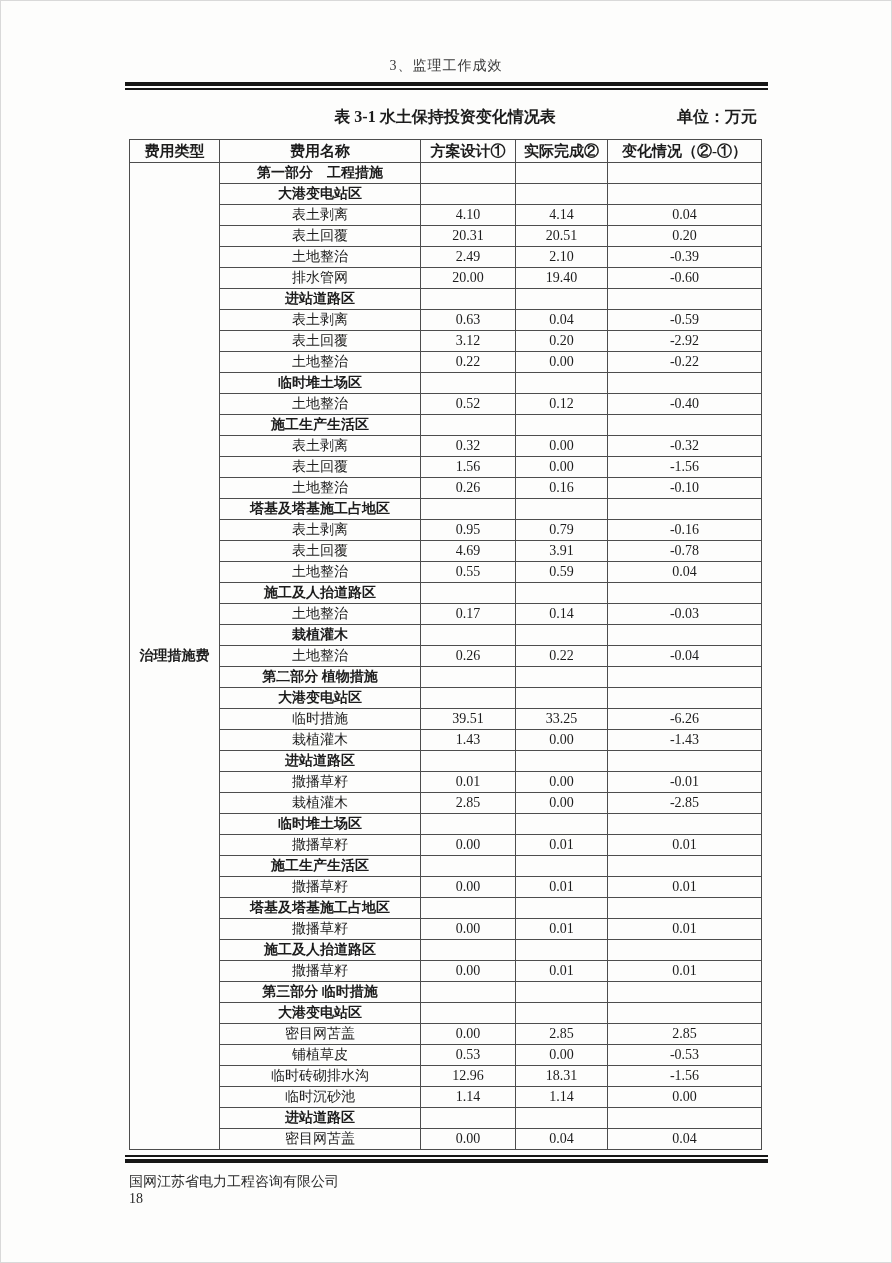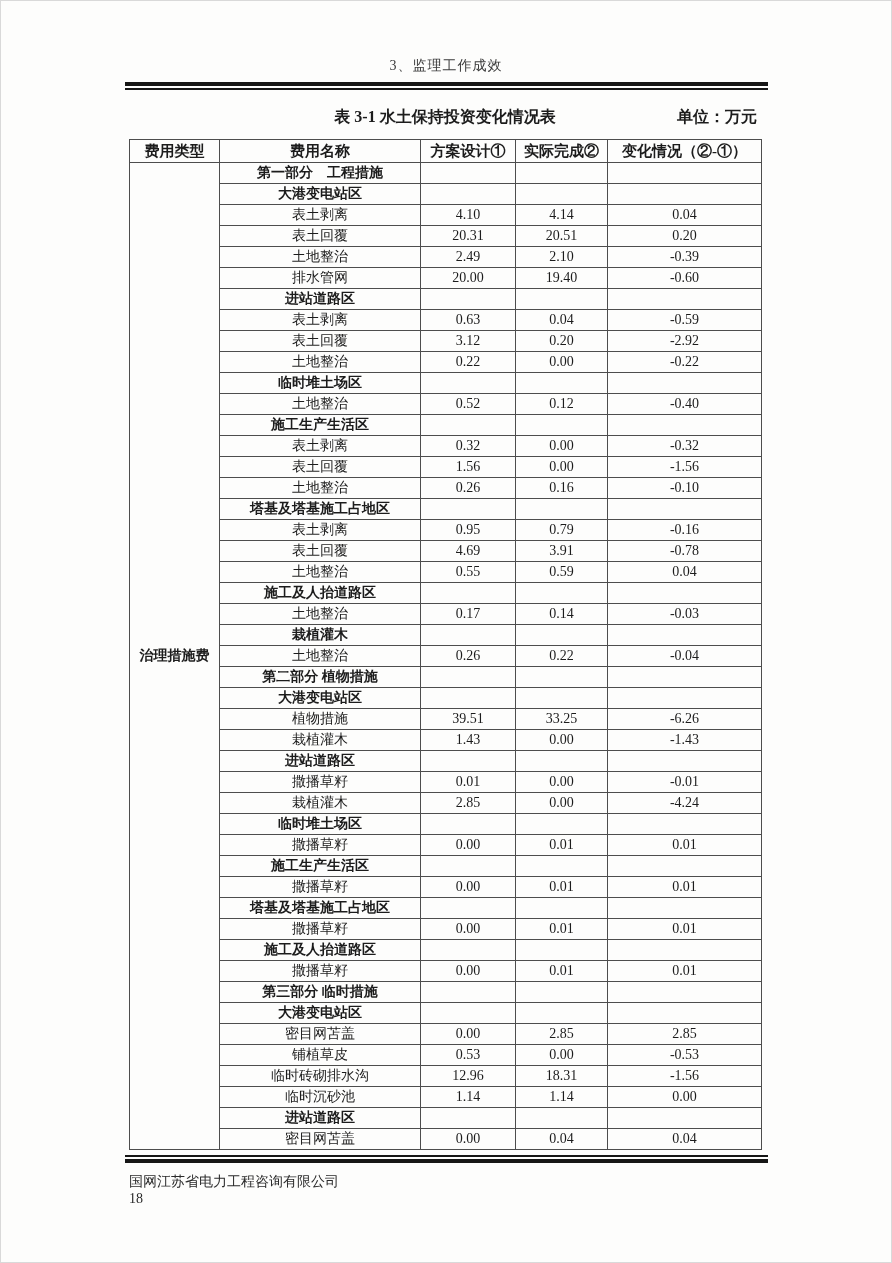--- a/index.html
+++ b/index.html
@@ -235,21 +235,21 @@
           <td class="num-cell"></td>
           <td class="num-cell"></td>
         </tr>
         <tr>
           <td class="name-cell area">大港变电站区</td>
           <td class="num-cell"></td>
           <td class="num-cell"></td>
           <td class="num-cell"></td>
         </tr>
         <tr>
-          <td class="name-cell item">植物措施</td>
+          <td class="name-cell item">临时措施</td>
           <td class="num-cell">39.51</td>
           <td class="num-cell">33.25</td>
           <td class="num-cell">-6.26</td>
         </tr>
         <tr>
           <td class="name-cell item">栽植灌木</td>
           <td class="num-cell">1.43</td>
           <td class="num-cell">0.00</td>
           <td class="num-cell">-1.43</td>
         </tr>
@@ -262,21 +262,21 @@
         <tr>
           <td class="name-cell item">撒播草籽</td>
           <td class="num-cell">0.01</td>
           <td class="num-cell">0.00</td>
           <td class="num-cell">-0.01</td>
         </tr>
         <tr>
           <td class="name-cell item">栽植灌木</td>
           <td class="num-cell">2.85</td>
           <td class="num-cell">0.00</td>
-          <td class="num-cell">-4.24</td>
+          <td class="num-cell">-2.85</td>
         </tr>
         <tr>
           <td class="name-cell area">临时堆土场区</td>
           <td class="num-cell"></td>
           <td class="num-cell"></td>
           <td class="num-cell"></td>
         </tr>
         <tr>
           <td class="name-cell item">撒播草籽</td>
           <td class="num-cell">0.00</td>

